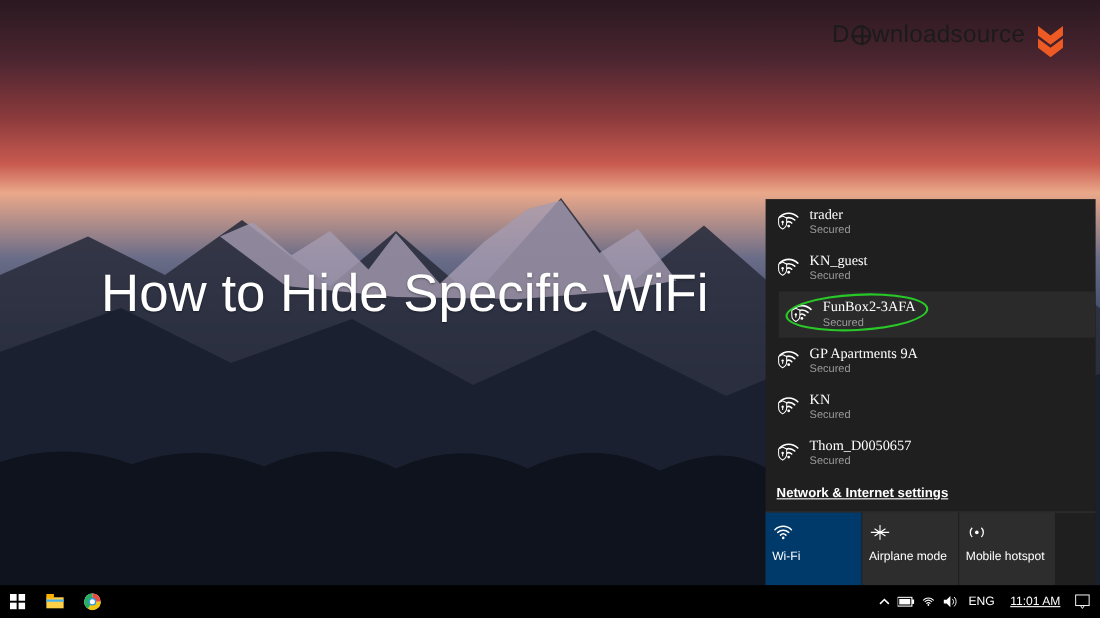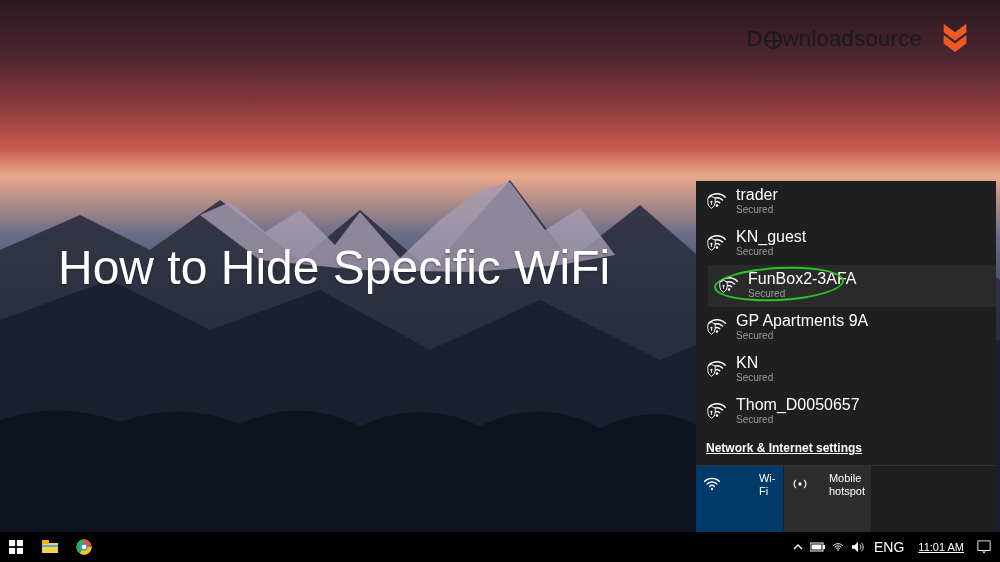--- a/index.html
+++ b/index.html
@@ -36,74 +36,74 @@
   .taskbar-item {
     width: 32px; height: 30px; display: flex; align-items: center; justify-content: center;
     cursor: pointer;
   }
   .taskbar-right {
     margin-left: auto; display: flex; align-items: center; height: 100%;
     padding-right: 4px;
   }
   .tray-icon { width: 20px; height: 30px; display: flex; align-items: center; justify-content: center; cursor: pointer; }
   .clock { padding: 0 8px; font-size: 11px; cursor: default; text-decoration: underline; }
-  .lang { padding: 0 6px; font-size: 14px; cursor: pointer; }
+  .lang { padding: 0 6px; font-size: 11px; cursor: pointer; }
 
   
   .wifi-panel {
     position: absolute; right: 4px; bottom: 30px;
     width: 300px; background: #1f1f1f; color: #fff;
     font-size: 12px;
   }
   .wifi-list { max-height: 330px; overflow: hidden; }
   .wifi-item {
     display: flex; align-items: flex-start; gap: 10px;
     padding: 6px 10px; cursor: pointer; position: relative;
   }
   .wifi-item.highlighted { background: #2a2a2a; margin-left: 12px; }
   .wifi-ico { width: 20px; height: 20px; flex-shrink: 0; margin-top: 2px; position: relative; }
   .wifi-text { display: flex; flex-direction: column; }
-  .ssid { color: #fff; font-size: 16px; line-height: 16px; }
+  .ssid { color: #fff; font-size: 13px; line-height: 16px; font-family: Liberation Serif, serif; }
   .status { color: #9a9a9a; font-size: 10px; line-height: 14px; }
   .circle-annot {
     position: absolute; left: 6px; top: 2px; width: 130px; height: 34px;
     border: 2px solid #28c828; border-radius: 50%/50%; pointer-events: none;
     transform: rotate(-3deg);
   }
   .wifi-settings {
     padding: 8px 10px 10px; border-top: 0; font-weight: bold;
   }
   .wifi-settings .link { text-decoration: underline; font-size: 12px; cursor: pointer; display: inline-block; }
   .wifi-settings .hint { color: #9a9a9a; font-size: 10px; margin-top: 2px; }
   .wifi-tiles {
     display: flex; border-top: 1px solid #333;
   }
   .tile {
     background: #003a6b; color: #fff; width: 88px; height: 66px;
     border-right: 1px solid #1f1f1f;
-    display: flex; justify-content: flex-start;
+    display: flex; flex-direction: column; justify-content: flex-start;
     padding: 6px; gap: 4px; cursor: pointer;
     font-size: 10px;
   }
   .tile-off { background: #2d2d2d; }
   .tile .t-icon { width: 100%; height: 24px; display: flex; align-items: center; }
   .tile .t-label { font-size: 11px; line-height: 13px; }
 
   
   .overlay-title {
     position: absolute; left: 58px; top: 238px; width: 620px;
     color: #fff; font-weight: 300; font-size: 48px; line-height: 60px;
-    text-align: left;
+    text-align: center;
     text-shadow: 0 1px 2px rgba(0,0,0,.4);
   }
 
   
   .brand {
     position: absolute; right: 28px; top: 18px;
-    display: flex; align-items: flex-end; gap: 16px;
+    display: flex; align-items: flex-start; gap: 6px;
     color: #111; font-family: Arial, sans-serif; margin-left: 36px;
   }
   .brand-text { font-size: 22px; font-weight: 500; letter-spacing: .3px; color: #1b1b1b; }
   .brand-text .globe {
     display: inline-block; width: 18px; height: 18px; border: 2px solid #1b1b1b;
     border-radius: 50%; vertical-align: -3px; margin: 0 1px; position: relative;
   }
   .brand-text .globe::before { content: ""; position: absolute; left: 7px; top: -2px; width: 0; height: 18px; border-left: 2px solid #1b1b1b; }
   .brand-text .globe::after { content: ""; position: absolute; left: -2px; top: 7px; height: 0; width: 18px; border-top: 2px solid #1b1b1b; }
   .brand-chevron { color: #ee5a24; }
@@ -252,20 +252,28 @@
   </div>
   <div class="wifi-tiles">
     <div class="tile">
       <div class="t-icon">
         <svg width="20" height="20" viewBox="0 0 24 24">
             <path d="M3 9 C8 4 16 4 21 9 M6 12 C9.5 8.8 14.5 8.8 18 12 M9 15 C10.8 13.3 13.2 13.3 15 15" stroke="#fff" stroke-width="1.6" fill="none" stroke-linecap="round"></path>
             <circle cx="12" cy="18" r="1.4" fill="#fff"></circle>
           </svg>
       </div>
       <div class="t-label">Wi-Fi</div>
+    </div>
+    <div class="tile tile-off">
+      <div class="t-icon">
+        <svg width="20" height="20" viewBox="0 0 24 24">
+            <path d="M2 12 L22 12 M12 4 L12 20 M6 8 L18 16 M6 16 L18 8" stroke="#fff" stroke-width="1.2" fill="none"></path>
+          </svg>
+      </div>
+      <div class="t-label">Airplane mode</div>
     </div>
     <div class="tile tile-off">
       <div class="t-icon">
         <svg width="20" height="20" viewBox="0 0 24 24">
             <circle cx="12" cy="12" r="2" fill="#fff"></circle>
             <path d="M7 7 A7 7 0 0 0 7 17 M17 7 A7 7 0 0 1 17 17" stroke="#fff" stroke-width="1.4" fill="none"></path>
           </svg>
       </div>
       <div class="t-label">Mobile hotspot</div>
     </div>

